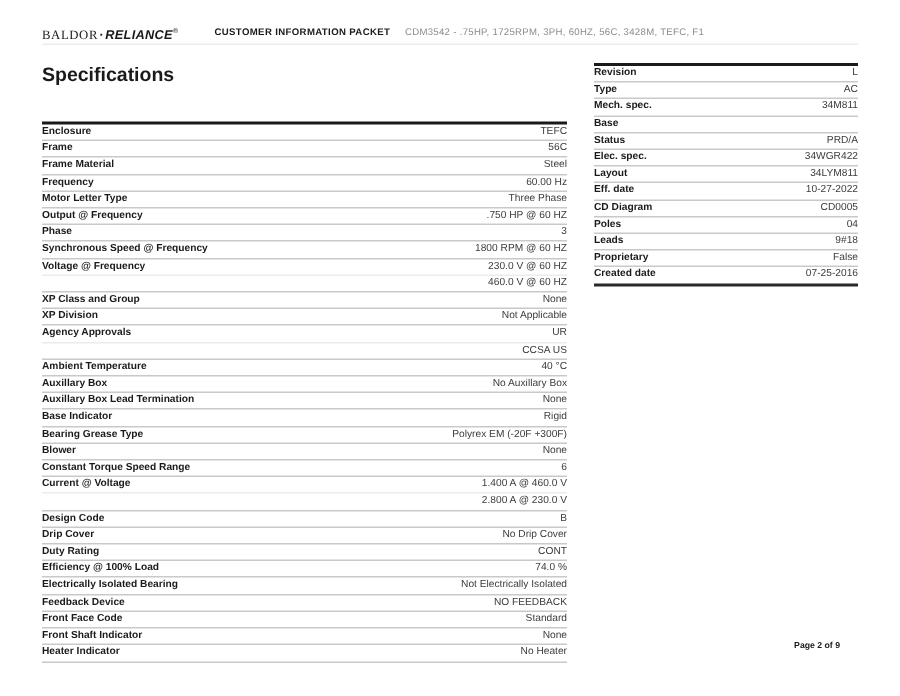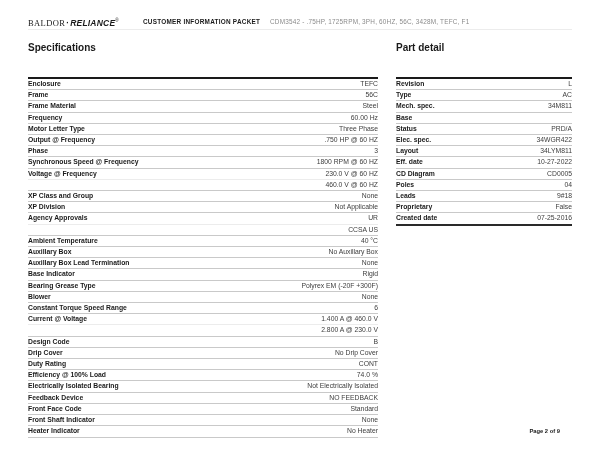--- a/index.html
+++ b/index.html
@@ -43,21 +43,21 @@
     position: absolute; top: 17.5px; left: 270px;
     font-size: 6.4px; color: #8b8b8b; letter-spacing: 0.2px;
     white-space: nowrap;
   }
 
   
   .col { position: absolute; top: 42px; }
   .col-left  { left: 28px;  width: 350px; }
   .col-right { left: 396px; width: 176px; }
   .section-title {
-    font-size: 10px; font-weight: bold; margin-bottom: 24px;
+    font-size: 13px; font-weight: bold; margin-bottom: 24px;
   }
   .spec-table { border-top: 2px solid #1a1a1a; }
   .spec-table.closed { border-bottom: 2px solid #2a2a2a; }
 
   .row { border-bottom: 1px solid #c9c9c9; }
   .spec-table.closed .row:last-child { border-bottom: none; }
   .row-line {
     display: flex; justify-content: space-between; align-items: baseline;
     min-height: 10.2px; line-height: 10.2px;
   }
@@ -277,21 +277,20 @@
         <div class="row">
           <div class="row-line">
             <span class="row-label">Heater Indicator</span>
             <span class="row-value">No Heater</span>
           </div>
         </div>
       </div>
   </div>
 
   <div class="col col-right">
-    <div class="section-title">Part detail</div>
     <div class="spec-table closed" id="part-table">
         <div class="row">
           <div class="row-line">
             <span class="row-label">Revision</span>
             <span class="row-value">L</span>
           </div>
         </div>
         <div class="row">
           <div class="row-line">
             <span class="row-label">Type</span>

